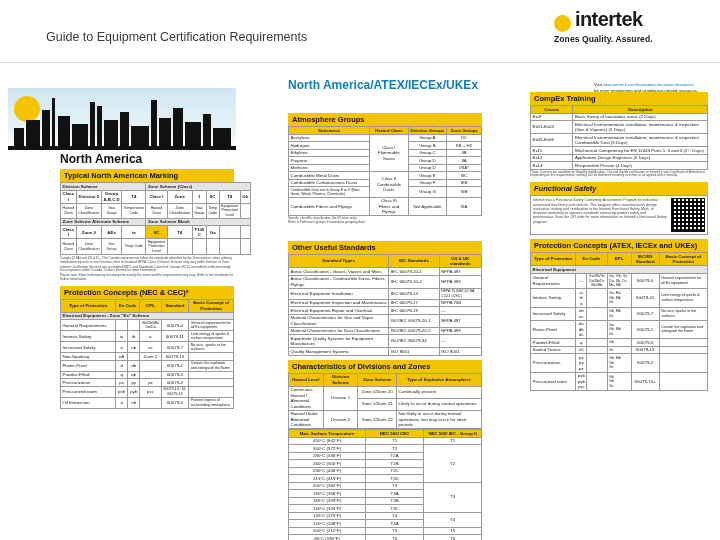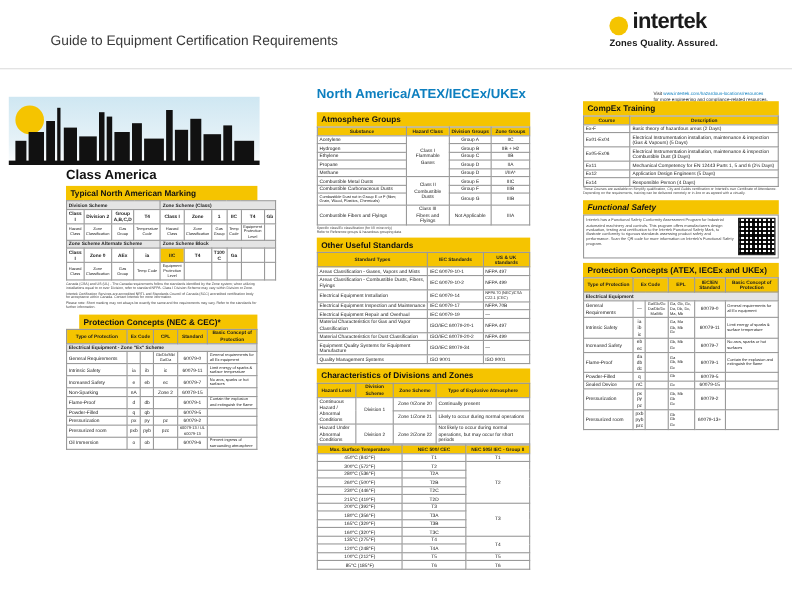--- a/index.html
+++ b/index.html
@@ -120,21 +120,21 @@
   <div class="sky-b" style="left:143px;width:6px;  height:50px;"></div>
   <div class="sky-b" style="left:151px;width:12px; height:32px;"></div>
   <div class="sky-b" style="left:165px;width:10px; height:42px;"></div>
   <div class="sky-b" style="left:177px;width:16px; height:28px;"></div>
   <div class="sky-b" style="left:195px;width:8px;  height:36px;"></div>
   <div class="sky-b" style="left:205px;width:18px; height:22px;"></div>
   <div class="sky-ground"></div>
 </div>
 
 <div class="panel" id="col-left">
-  <div class="blk-head">Class America</div>
+  <div class="blk-head">North America</div>
 
   <div class="sec-head" style="margin-top:3px;">Typical North American Marking</div>
 
   <table class="t">
     <tbody>
         <tr>
       <td class="grey bold" colspan="4">Division Scheme</td>
       <td class="grey bold" colspan="6">Zone Scheme (Class)</td>
     </tr>
     <tr class="ctr bold">
@@ -189,21 +189,21 @@
       <td></td>
       <td></td>
     </tr>
   </tbody>
     </table>
 
   <div class="footnote" style="margin-top:2px;">Canada (CSA) and US (UL) - The Canada requirements follow the standards identified by the Zone system; when utilizing installations equal to or over Division, refer to standard NFPA. Class I Division Scheme may vary within Division or Zone.</div>
   <div class="footnote" style="margin-top:1px;">Intertek Certification Services are accredited NRTL and Standards Council of Canada (SCC) accredited certification body for acceptance within Canada. Contact Intertek for more information.</div>
   <div class="footnote" style="margin-top:1px;">Please note: Short marking may not always be exactly the same and the requirements may vary. Refer to the standards for further information.</div>
 
-  <div class="sec-head" style="margin-top:4px;margin-left:12px;">Protection Concepts (NEC &amp; CEC)*</div>
+  <div class="sec-head" style="margin-top:4px;">Protection Concepts (NEC &amp; CEC)*</div>
 
   <table class="t">
     <tbody>
         <tr>
       <th style="width:32%">Type of Protection</th>
       <th colspan="2" style="width:14%">Ex Code</th>
       <th style="width:12%">CPL</th>
       <th style="width:16%">Standard</th>
       <th style="width:26%">Basic Concept of Protection</th>
     </tr>
@@ -284,21 +284,21 @@
       <td class="ctr">60079-6</td>
       <td class="tiny">Prevent ingress of surrounding atmosphere</td>
     </tr>
   </tbody>
     </table>
 </div>
 
 <div class="panel" id="col-mid">
   <div class="blue-head">North America/ATEX/IECEx/UKEx</div>
 
-  <div class="sec-head" style="margin-top:10px;">Atmosphere Groups</div>
+  <div class="sec-head" style="margin-top:21px;">Atmosphere Groups</div>
   <table class="t">
     <tbody>
         <tr>
       <th style="width:42%">Substance</th>
       <th style="width:20%">Hazard Class</th>
       <th style="width:20%">Division Groups</th>
       <th style="width:18%">Zone Groups</th>
     </tr>
     <tr>
       <td>Acetylene</td>
@@ -349,21 +349,21 @@
       <td class="ctr" style="white-space:pre-line">Class III
 Fibers and Flyings</td>
       <td class="ctr">Not Applicable</td>
       <td class="ctr">IIIA</td>
     </tr>
   </tbody>
     </table>
   <div class="footnote" style="margin-top:1px; white-space:pre-line;">Specific class/Ex classification (for I/II mine only)
 Refer to Reference groups &amp; hazardous grouping data</div>
 
-  <div class="sec-head" style="margin-top:2px;">Other Useful Standards</div>
+  <div class="sec-head" style="margin-top:16px;">Other Useful Standards</div>
   <table class="t">
     <tbody>
         <tr>
       <th style="width:52%">Standard Types</th>
       <th style="width:26%">IEC Standards</th>
       <th style="width:22%">US &amp; UK standards</th>
     </tr>
     <tr>
           <td>Areas Classification - Gases, Vapors and Mists</td>
           <td>IEC 60079-10-1</td>

